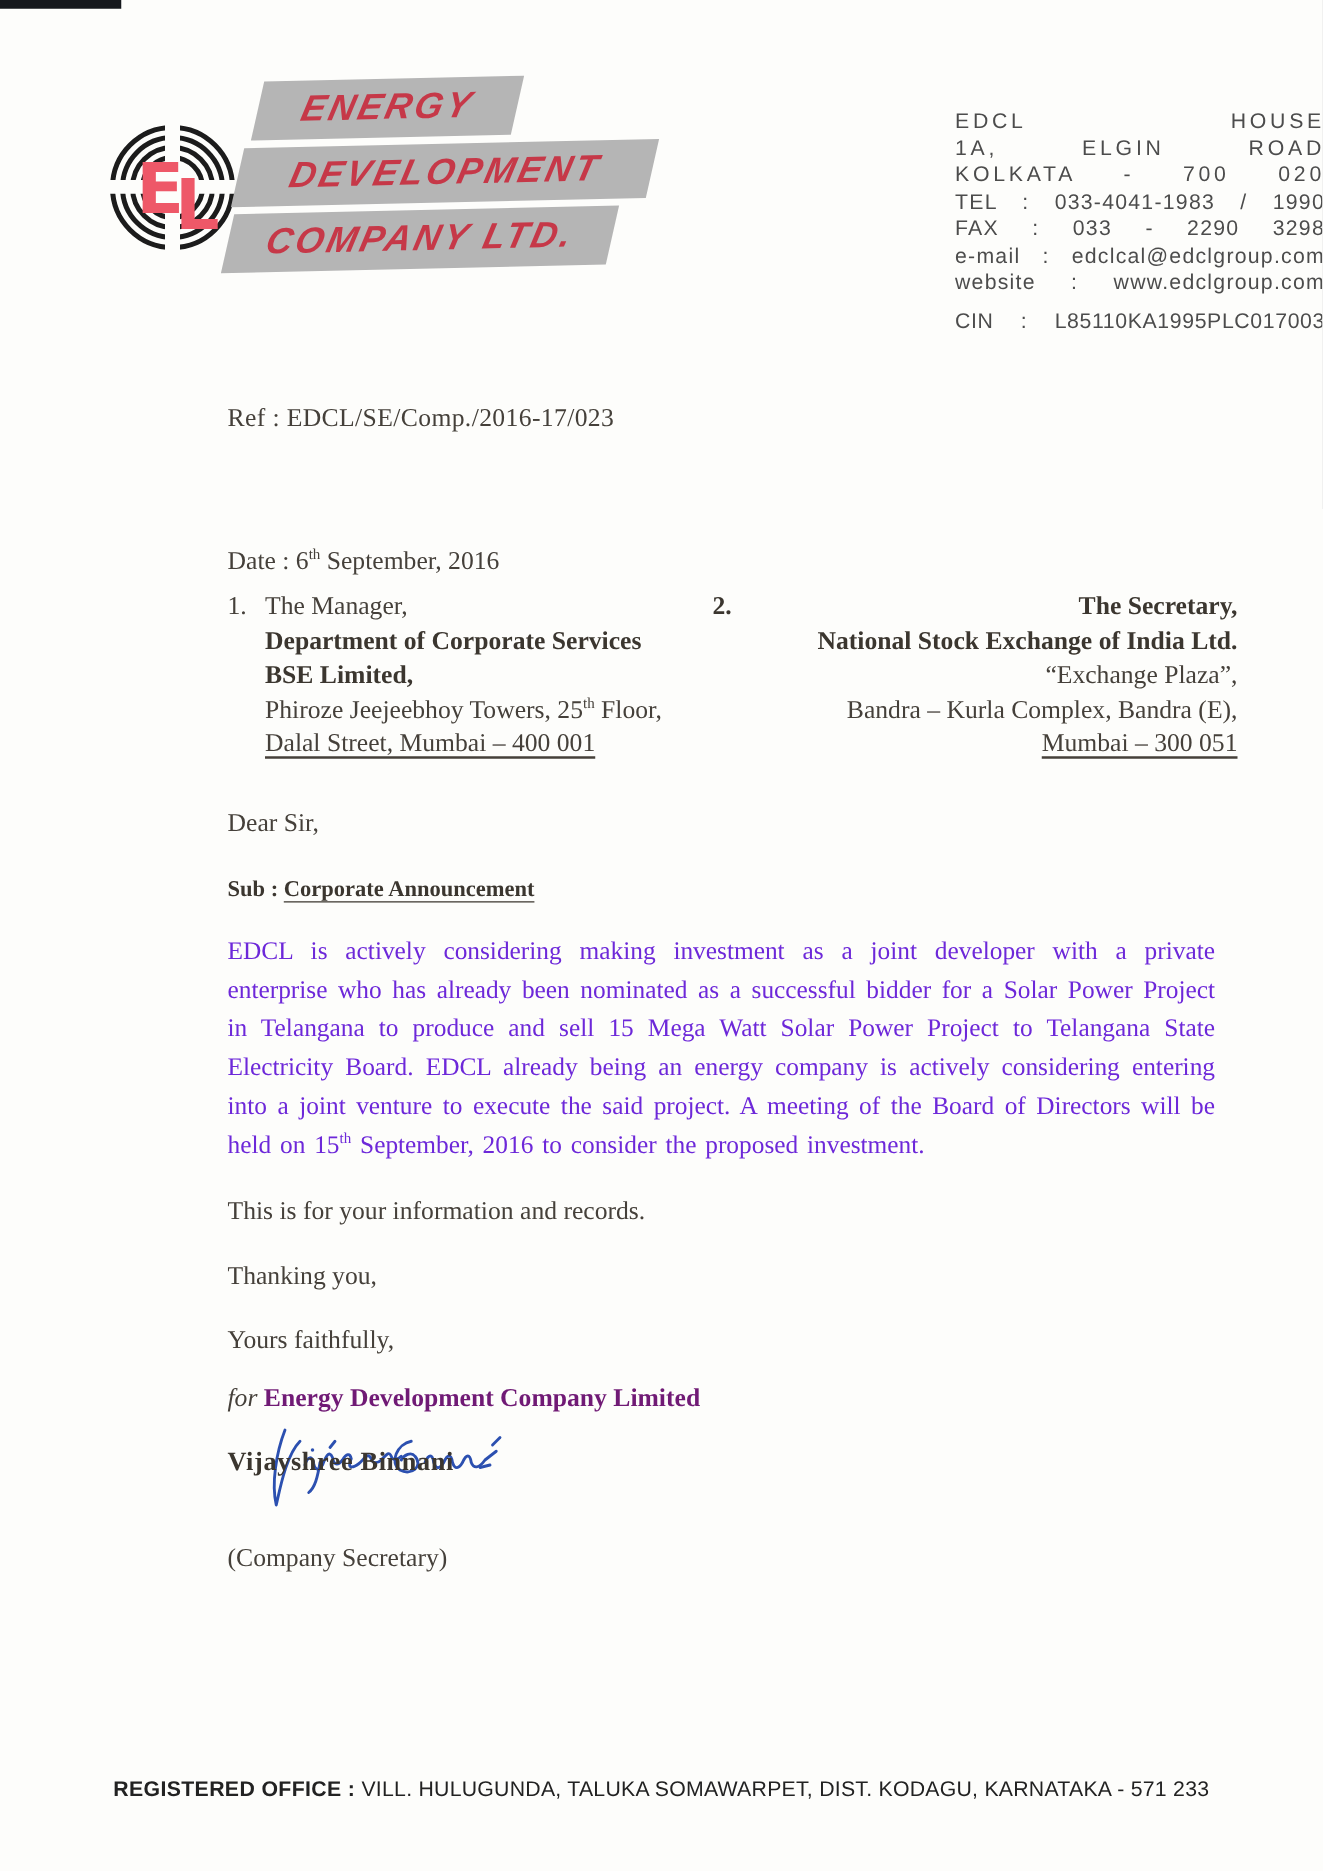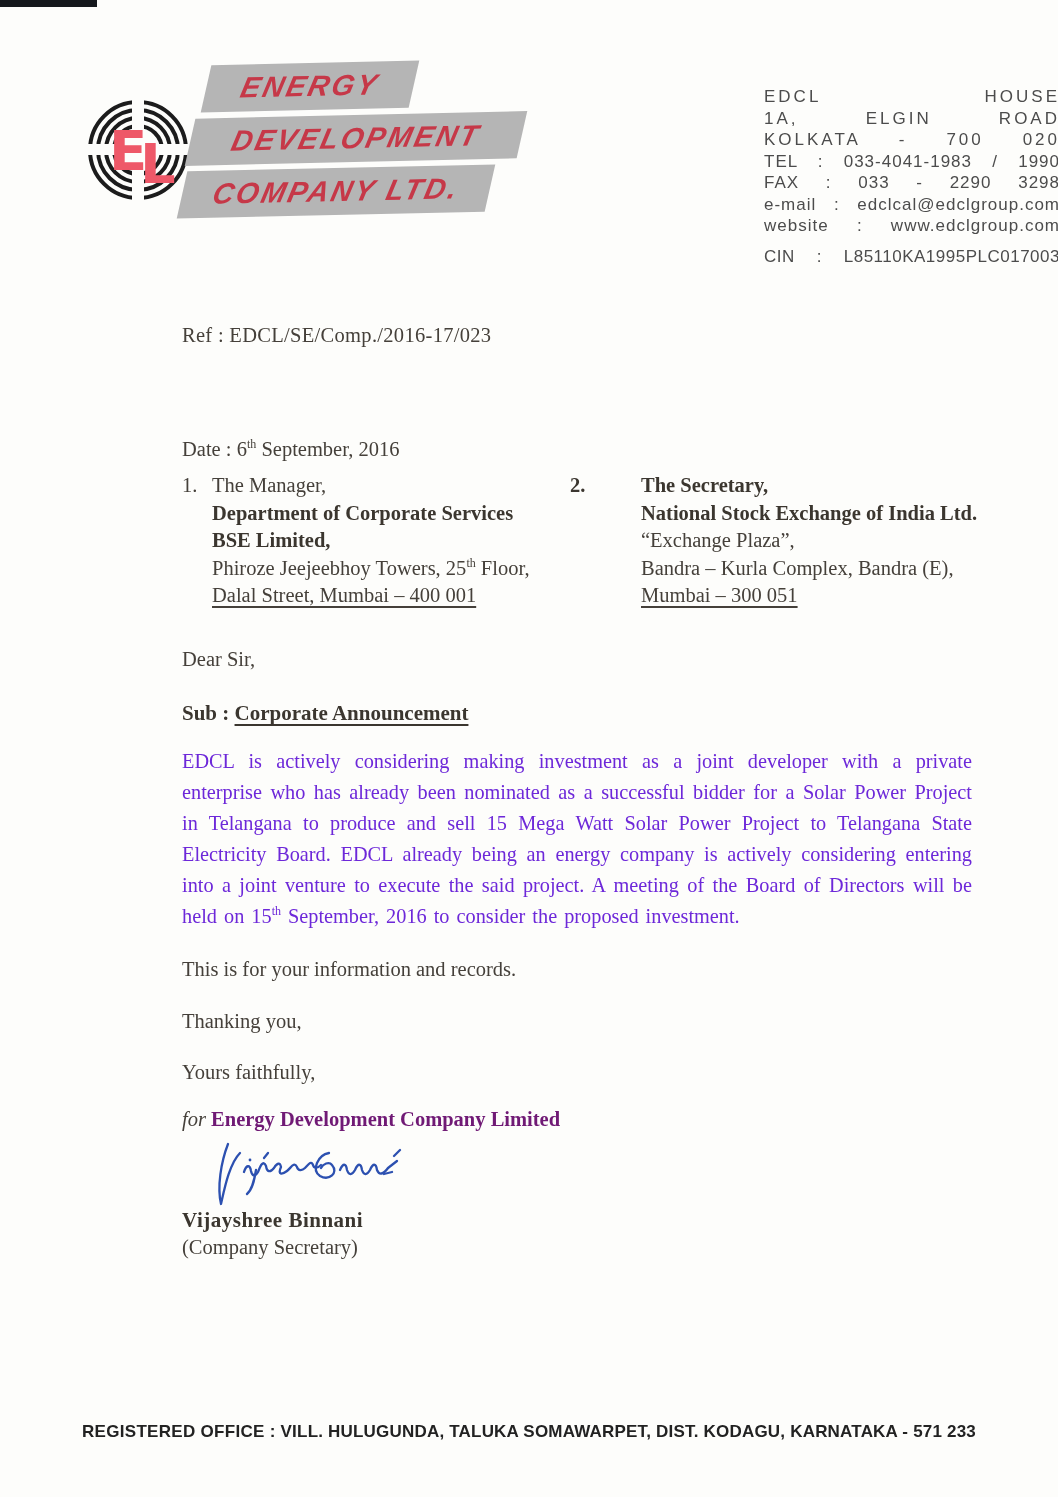--- a/index.html
+++ b/index.html
@@ -38,49 +38,49 @@
   .ref-line  { position:absolute; left:182px; top:324px; font-size:20.5px; letter-spacing:0.3px; }
   .date-line { position:absolute; left:182px; top:398px; font-size:20.5px;margin-top:40px; }
   sup.sc { font-size:12px; vertical-align:super; line-height:0; }
 
   
   .recipient { position:absolute; top:472px; font-size:20.5px; line-height:27.5px; }
   .rec-1 { left:182px; width:390px; }
   .rec-2 { left:570px; width:420px; }
   .rec-num { position:absolute; left:0; top:0; }
   .rec-body { margin-left:30px; }
-  .rec-2 .rec-body { margin-left:71px; }
+  .rec-2 .rec-body { margin-left:48px;text-align:right; }
   .bold { font-weight:700; color:#3b362f; }
   .uline { text-decoration:underline; text-underline-offset:4px; }
 
   
   .salutation { position:absolute; left:182px; top:648px; font-size:20.5px; }
-  .subject    { position:absolute; left:182px; top:701px; font-size:21px; font-weight:700; color:#3b362f; }
+  .subject    { position:absolute; left:182px; top:701px; font-size:18px; font-weight:700; color:#3b362f; }
   .body-par   {
     position:absolute; left:182px; top:746px; width:790px;
     font-size:20.3px; line-height:31px; text-align:justify; word-spacing:2px; color:#6d28d9;
   }
   .info-line  { position:absolute; left:182px; top:958px;  font-size:20.5px; }
   .thanks-line{ position:absolute; left:182px; top:1010px; font-size:20.5px; }
   .valediction{ position:absolute; left:182px; top:1061px; font-size:20.5px; }
   .for-line   { position:absolute; left:182px; top:1108px; font-size:20.5px; }
   .for-line .for-word { font-style:italic; }
   .for-line .company  { font-weight:700; color:#701a75; }
 
   .signature  { position:absolute; left:198px; top:1140px; }
-  .signer-name  { position:absolute; left:182px; top:1208px; font-size:21px; font-weight:700; color:#3b362f; letter-spacing:0.5px; }
+  .signer-name  { position:absolute; left:182px; top:1157px; font-size:21px; font-weight:700; color:#3b362f; letter-spacing:0.5px; }
   .signer-title { position:absolute; left:182px; top:1236px; font-size:20.5px; }
 
   
   .footer {
     position:absolute; left:0; top:1422px; width:100%; text-align:center;
     font-family:"Liberation Sans", sans-serif; font-size:17px; color:#222;
   }
   .footer .f-label { font-weight:700; letter-spacing:0.3px; }
-  .footer .f-text  { font-weight:700; letter-spacing:0.2px; }
+  .footer .f-text  { font-weight:400; letter-spacing:0.2px; }
 </style>
 </head>
 <body>
 
 <div class="page">
 
   <div class="scan-artifact"></div>
 
   <div class="emblem">
     <svg width="120" height="122" viewBox="0 0 120 122">

